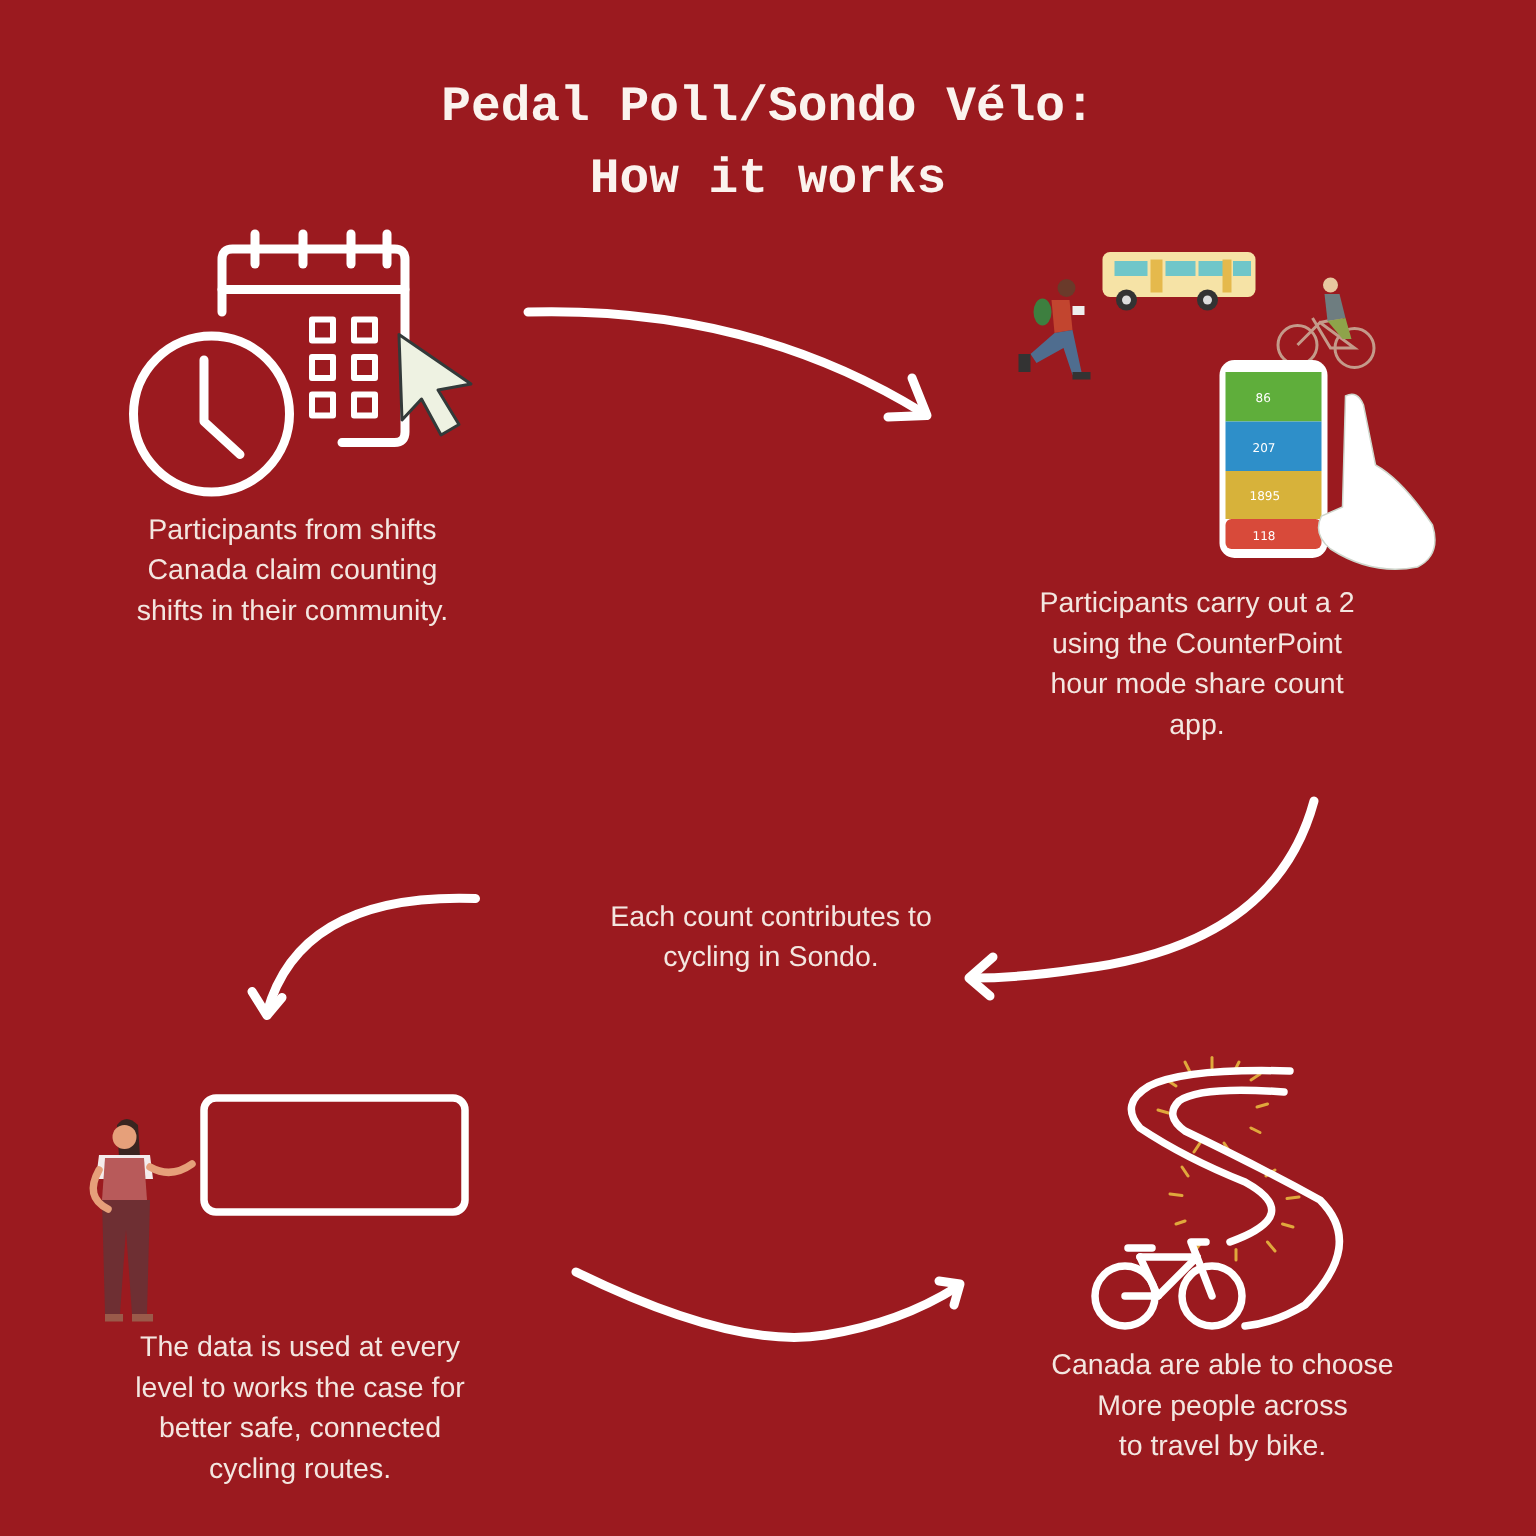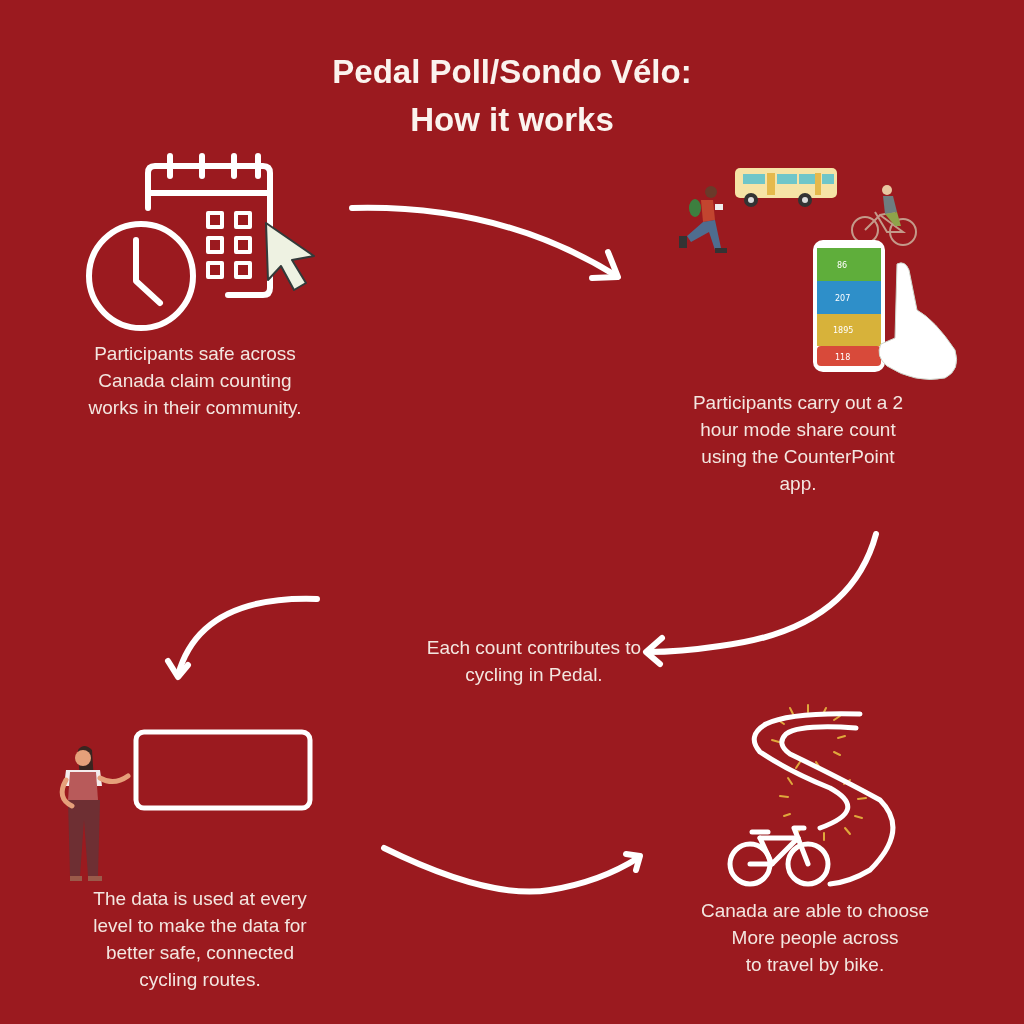--- a/index.html
+++ b/index.html
@@ -8,21 +8,21 @@
       background:#9b1a1f;
       font-family:"Liberation Sans", "DejaVu Sans", sans-serif;
       color:#f6ece6;
       position:relative;
     }
     .title {
       position:absolute; left:0; width:1024px; top:48px;
       text-align:center; font-weight:bold; font-size:33px; line-height:48px;
       color:#fbf3ee;
     }
-    .title div { white-space:nowrap; }
+    .title div { white-space:nowrap;font-family:Liberation Mono, monospace; }
     .step-text {
       position:absolute; text-align:center; font-size:19px; line-height:27px;
       color:#f3e6e0;
     }
     .art { position:absolute; }
     svg { display:block; }
   </style>
 </head>
 <body>
 
@@ -51,23 +51,23 @@
       <rect x="158" y="115" width="14" height="14" stroke-width="4"></rect>
     </g>
 
     <circle cx="63" cy="128" r="52" fill="#9b1a1f" stroke="#ffffff" stroke-width="6"></circle>
     <polyline points="58,92 58,133 82,155" fill="none" stroke="#ffffff" stroke-width="6" stroke-linecap="round" stroke-linejoin="round"></polyline>
 
     <path d="M188 75 L236 108 L214 112 L228 135 L216 142 L203 118 L190 132 Z" fill="#eef2e2" stroke="#333a3a" stroke-width="2" stroke-linejoin="round"></path>
   </svg>
 </div>
 <div class="step-text" style="left:40px;top:340px;width:310px;">
-  <div>Participants safe across</div>
+  <div>Participants from shifts</div>
   <div>Canada claim counting</div>
-  <div>works in their community.</div>
+  <div>shifts in their community.</div>
 </div>
 
 <div class="art" style="left:340px;top:190px;">
   <svg width="300" height="100" viewBox="0 0 300 100">
     <path d="M12 18 Q160 14 275 85" fill="none" stroke="#fff" stroke-width="6" stroke-linecap="round"></path>
     <polyline points="268,62 278,87 252,88" fill="none" stroke="#fff" stroke-width="6" stroke-linecap="round" stroke-linejoin="round"></polyline>
   </svg>
 </div>
 
 <div class="art" style="left:665px;top:160px;text-align:center;">
@@ -117,35 +117,35 @@
       <text x="170" y="141" font-size="8" fill="#fff" font-family="DejaVu Sans, sans-serif">207</text>
       <text x="168" y="173" font-size="8" fill="#fff" font-family="DejaVu Sans, sans-serif">1895</text>
       <text x="170" y="200" font-size="8" fill="#fff" font-family="DejaVu Sans, sans-serif">118</text>
     </g>
 
     <path d="M232 104 Q240 100 244 110 L252 150 Q270 160 290 190 Q296 210 280 218 Q250 224 222 206 Q210 196 216 184 L230 178 Z" fill="#ffffff" stroke="#cfd6cc" stroke-width="1"></path>
   </svg>
 </div>
 <div class="step-text" style="left:668px;top:389px;width:260px;">
   <div>Participants carry out a 2</div>
+  <div>using the CounterPoint</div>
   <div>hour mode share count</div>
-  <div>using the CounterPoint</div>
   <div>app.</div>
 </div>
 
 <div class="art" style="left:630px;top:520px;">
   <svg width="260" height="150" viewBox="0 0 260 150">
     <path d="M246 14 Q220 110 90 126 Q50 132 18 132" fill="none" stroke="#fff" stroke-width="6" stroke-linecap="round"></path>
     <polyline points="32,118 16,132 30,144" fill="none" stroke="#fff" stroke-width="6" stroke-linecap="round" stroke-linejoin="round"></polyline>
   </svg>
 </div>
 
-<div class="step-text" style="left:394px;top:598px;width:280px;margin-top:36px;">
+<div class="step-text" style="left:374px;top:598px;width:280px;">
   <div>Each count contributes to</div>
-  <div>cycling in Pedal.</div>
+  <div>cycling in Sondo.</div>
 </div>
 
 <div class="art" style="left:160px;top:585px;">
   <svg width="170" height="100" viewBox="0 0 170 100">
     <path d="M157 14 Q40 10 18 90" fill="none" stroke="#fff" stroke-width="6" stroke-linecap="round"></path>
     <polyline points="8,76 18,92 28,80" fill="none" stroke="#fff" stroke-width="6" stroke-linecap="round" stroke-linejoin="round"></polyline>
   </svg>
 </div>
 
 <div class="art" style="left:40px;top:720px;">
@@ -158,21 +158,21 @@
     <path d="M30 52 L56 52 L58 80 L28 80 Z" fill="#b85a5a"></path>
     <path d="M28 80 L60 80 L58 156 L48 156 L44 100 L40 156 L30 156 Z" fill="#6e2f33"></path>
     <path d="M60 58 Q74 66 88 56" fill="none" stroke="#e6a07a" stroke-width="5" stroke-linecap="round"></path>
     <path d="M26 60 Q16 78 32 86" fill="none" stroke="#e6a07a" stroke-width="5" stroke-linecap="round"></path>
     <rect x="30" y="156" width="12" height="5" fill="#9a5a4a"></rect>
     <rect x="48" y="156" width="14" height="5" fill="#9a5a4a"></rect>
   </svg>
 </div>
 <div class="step-text" style="left:60px;top:885px;width:280px;">
   <div>The data is used at every</div>
-  <div>level to make the data for</div>
+  <div>level to works the case for</div>
   <div>better safe, connected</div>
   <div>cycling routes.</div>
 </div>
 
 <div class="art" style="left:370px;top:830px;">
   <svg width="290" height="80" viewBox="0 0 290 80">
     <path d="M14 18 Q120 70 180 60 Q230 52 268 28" fill="none" stroke="#fff" stroke-width="6" stroke-linecap="round"></path>
     <polyline points="256,24 270,26 266,40" fill="none" stroke="#fff" stroke-width="6" stroke-linecap="round" stroke-linejoin="round"></polyline>
   </svg>
 </div>

